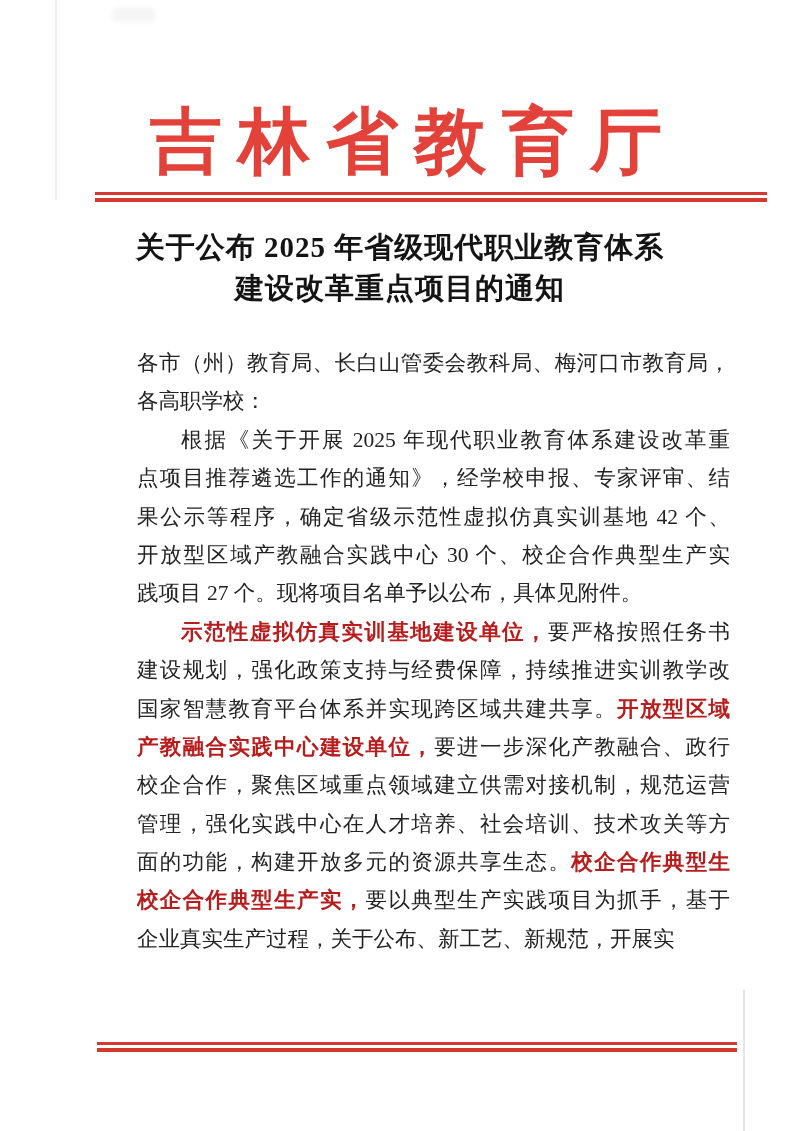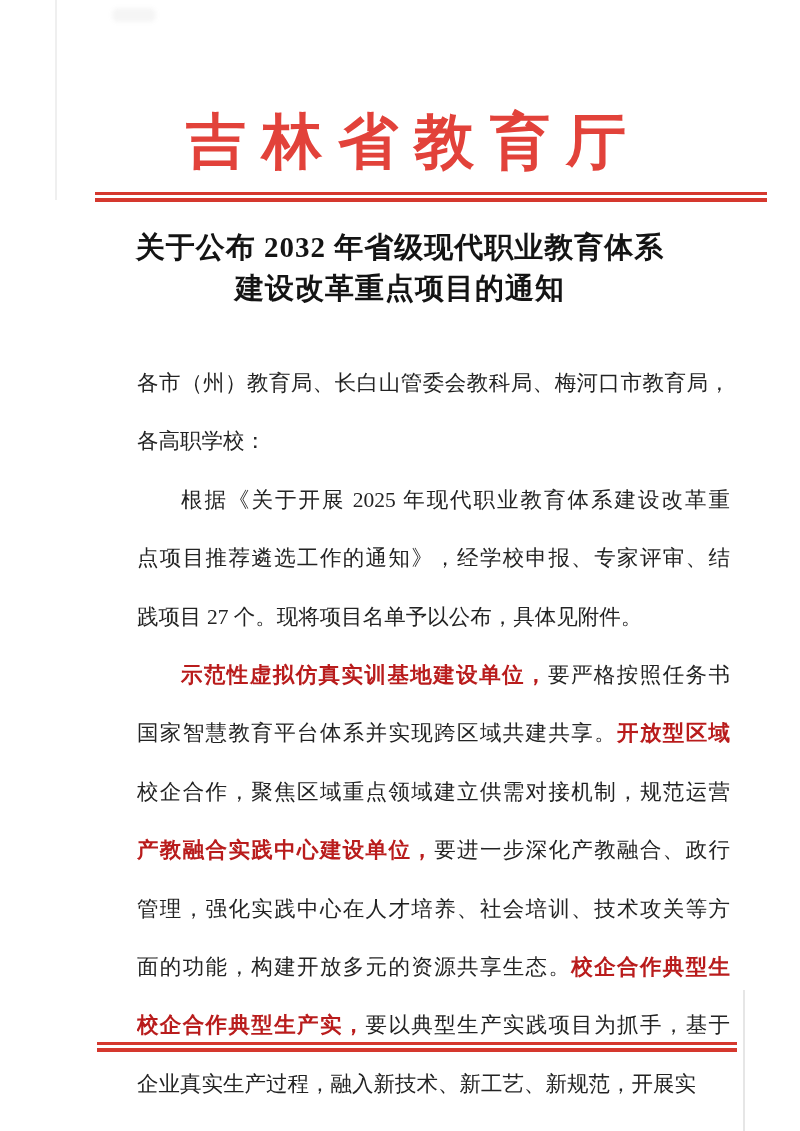--- a/index.html
+++ b/index.html
@@ -14,21 +14,21 @@
   }
   
   .agency {
     position: absolute;
     top: 98px;
     left: 0;
     width: 100%;
     text-align: center;
     font-family: "Liberation Serif", "DejaVu Serif", serif;
     font-weight: bold;
-    font-size: 60px;
+    font-size: 72px;
     line-height: 88px;
     color: #e2423a;
     letter-spacing: 16px;
     padding-left: 28px;
     box-sizing: border-box;
     white-space: nowrap;
   }
   .rule { position: absolute; }
   .rule .bar1 { height: 3px; background: #d5382e; }
   .rule .gap  { height: 3px; background: transparent; }
@@ -58,21 +58,20 @@
     font-size: 21.5px;
     color: #232323;
   }
   .body-line {
     height: 38.4px;
     line-height: 38.4px;
     text-align: justify;
     text-align-last: left;
     overflow: hidden;
     box-sizing: border-box;
-    margin-top: 20px;
   }
   .body-line.full   { text-align-last: justify; }
   .body-line.indent { padding-left: 44px; }
   .run      { font-family: "Liberation Serif", "DejaVu Serif", serif; }
   .run.bold { font-family: "Liberation Sans", "DejaVu Sans", sans-serif; font-weight: bold; color: #b91c1c; }
   
   .crease { position: absolute; width: 2px; background: #efefef; }
   .crease-left  { left: 55px;  top: 0;     height: 200px; }
   .crease-right { left: 743px; top: 990px; height: 141px; background: #e6e6e6; }
   .smudge {
@@ -92,38 +91,41 @@
 
   <div class="agency">吉林省教育厅</div>
 
   <div class="rule rule-top">
     <div class="bar1"></div>
     <div class="gap"></div>
     <div class="bar2"></div>
   </div>
 
   <div class="doc-title">
-    <div>关于公布 2032 年省级现代职业教育体系</div>
+    <div>关于公布 2025 年省级现代职业教育体系</div>
     <div>建设改革重点项目的通知</div>
   </div>
 
   <div class="doc-body">
       <div class="body-line full"><span class="run">各市（州）教育局、长白山管委会教科局、梅河口市教育局，</span></div>
       <div class="body-line"><span class="run">各高职学校：</span></div>
       <div class="body-line indent full"><span class="run">根据《关于开展 2025 年现代职业教育体系建设改革重</span></div>
       <div class="body-line full"><span class="run">点项目推荐遴选工作的通知》，经学校申报、专家评审、结</span></div>
+      <div class="body-line full"><span class="run">果公示等程序，确定省级示范性虚拟仿真实训基地 42 个、</span></div>
+      <div class="body-line full"><span class="run">开放型区域产教融合实践中心 30 个、校企合作典型生产实</span></div>
       <div class="body-line"><span class="run">践项目 27 个。现将项目名单予以公布，具体见附件。</span></div>
       <div class="body-line indent full"><span class="run bold">示范性虚拟仿真实训基地建设单位，</span><span class="run">要严格按照任务书</span></div>
+      <div class="body-line full"><span class="run">建设规划，强化政策支持与经费保障，持续推进实训教学改</span></div>
       <div class="body-line full"><span class="run">国家智慧教育平台体系并实现跨区域共建共享。</span><span class="run bold">开放型区域</span></div>
+      <div class="body-line full"><span class="run bold">产教融合实践中心建设单位，</span><span class="run">要进一步深化产教融合、政行</span></div>
       <div class="body-line full"><span class="run">校企合作，聚焦区域重点领域建立供需对接机制，规范运营</span></div>
-      <div class="body-line full"><span class="run bold">产教融合实践中心建设单位，</span><span class="run">要进一步深化产教融合、政行</span></div>
       <div class="body-line full"><span class="run">管理，强化实践中心在人才培养、社会培训、技术攻关等方</span></div>
       <div class="body-line full"><span class="run">面的功能，构建开放多元的资源共享生态。</span><span class="run bold">校企合作典型生</span></div>
       <div class="body-line full"><span class="run bold">校企合作典型生产实，</span><span class="run">要以典型生产实践项目为抓手，基于</span></div>
-      <div class="body-line"><span class="run">企业真实生产过程，融入新技术、新工艺、新规范，开展实</span></div>
+      <div class="body-line"><span class="run">企业真实生产过程，关于公布、新工艺、新规范，开展实</span></div>
     </div>
 
   <div class="rule rule-bottom">
     <div class="bar1"></div>
     <div class="gap"></div>
     <div class="bar2"></div>
   </div>
 
 </div>
 

